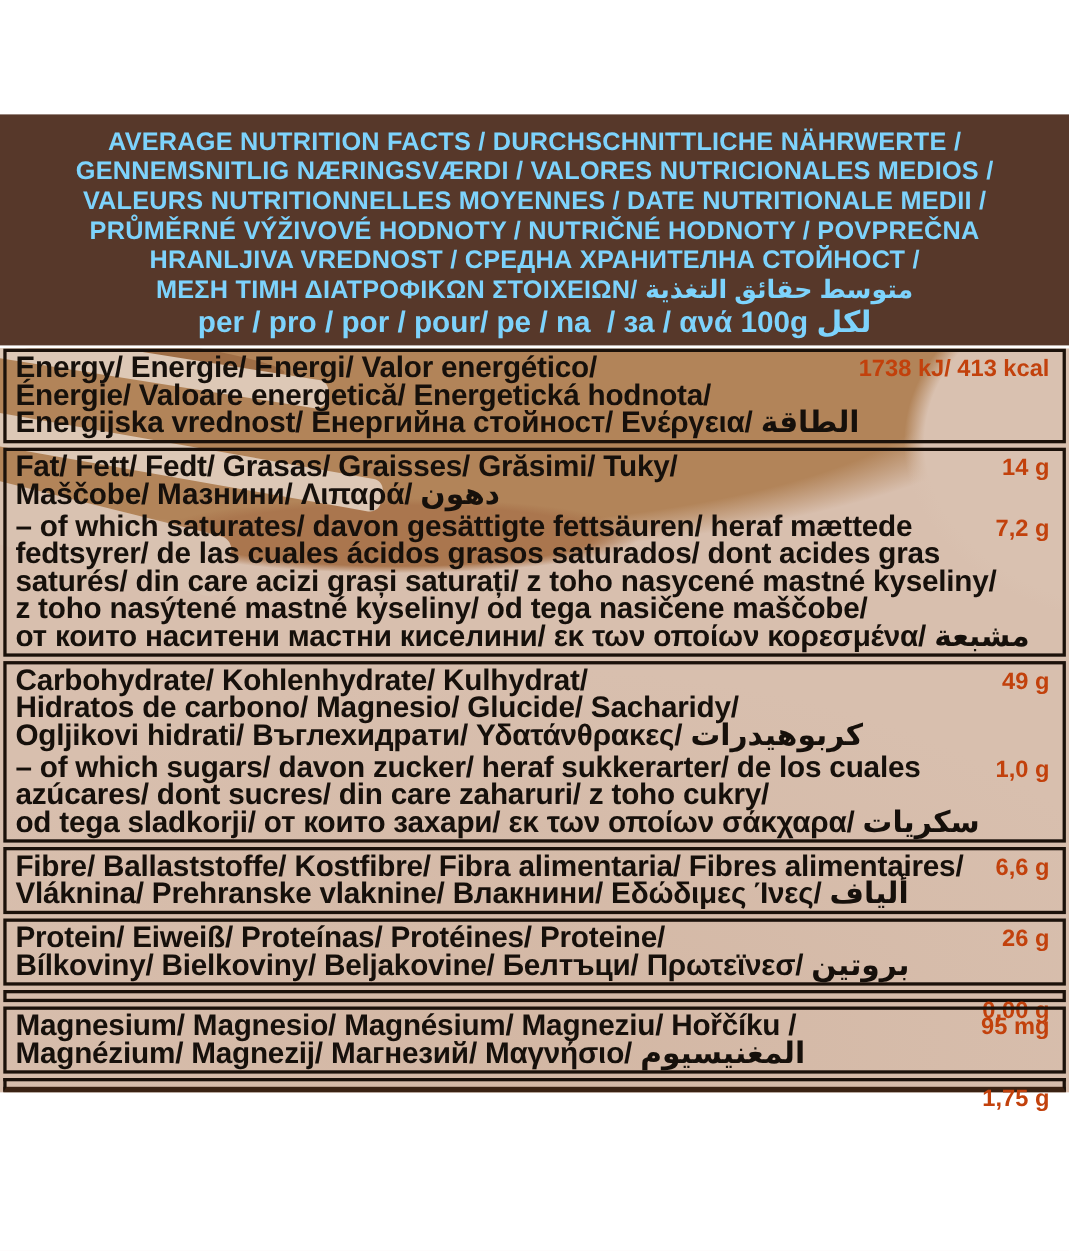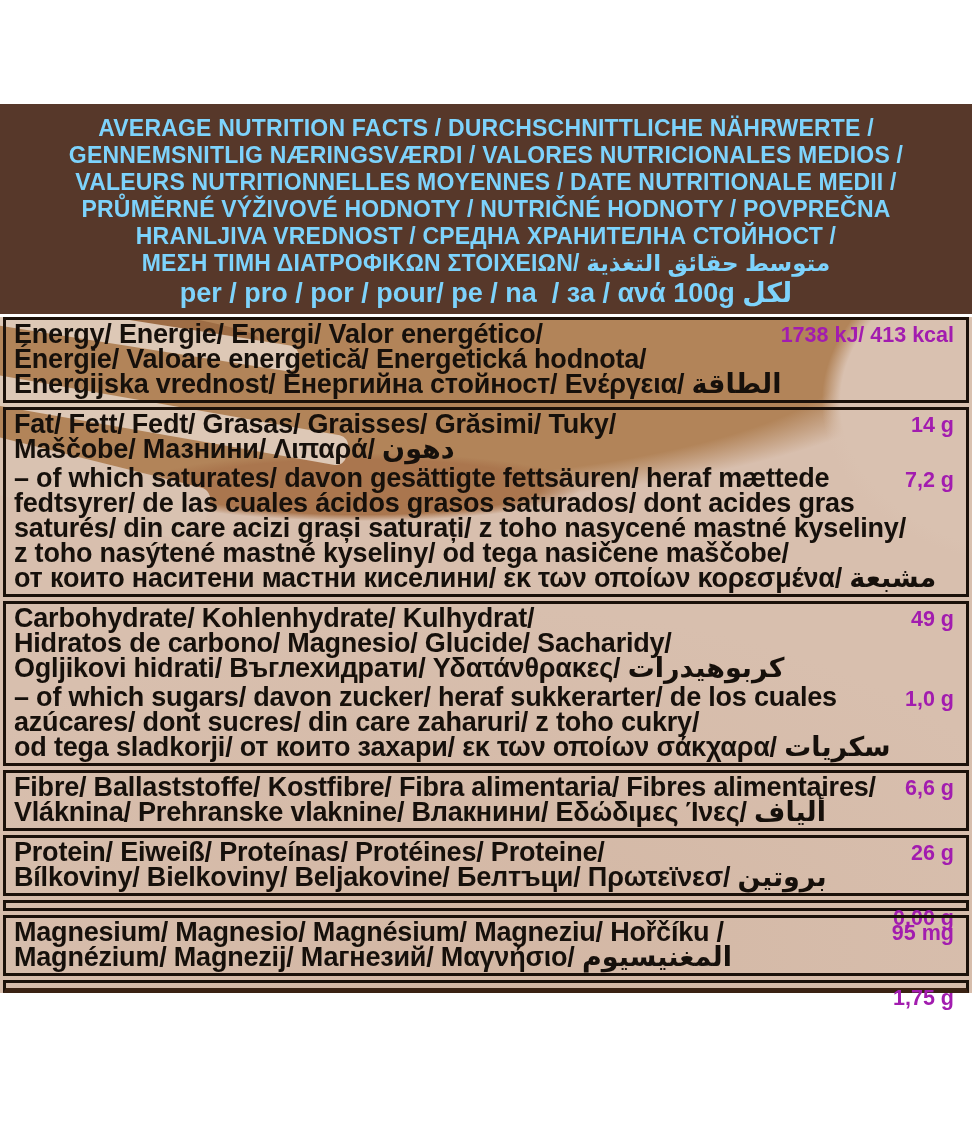--- a/index.html
+++ b/index.html
@@ -67,21 +67,21 @@
     font-size:27px;
     line-height:25px;
     color:#16100b;
     letter-spacing:-.2px;
     padding-right:4px;
   }
   .entry-value{
     position:absolute;top:3px;right:12px;
     font-weight:bold;
     font-size:21.5px;
-    color:#a21caf;
+    color:#c2410c;
     white-space:nowrap;
   }
 </style>
 </head>
 <body>
 
 <div class="page">
 
   <div class="header">
     <div class="header-title">AVERAGE NUTRITION FACTS / DURCHSCHNITTLICHE  NÄHRWERTE /

